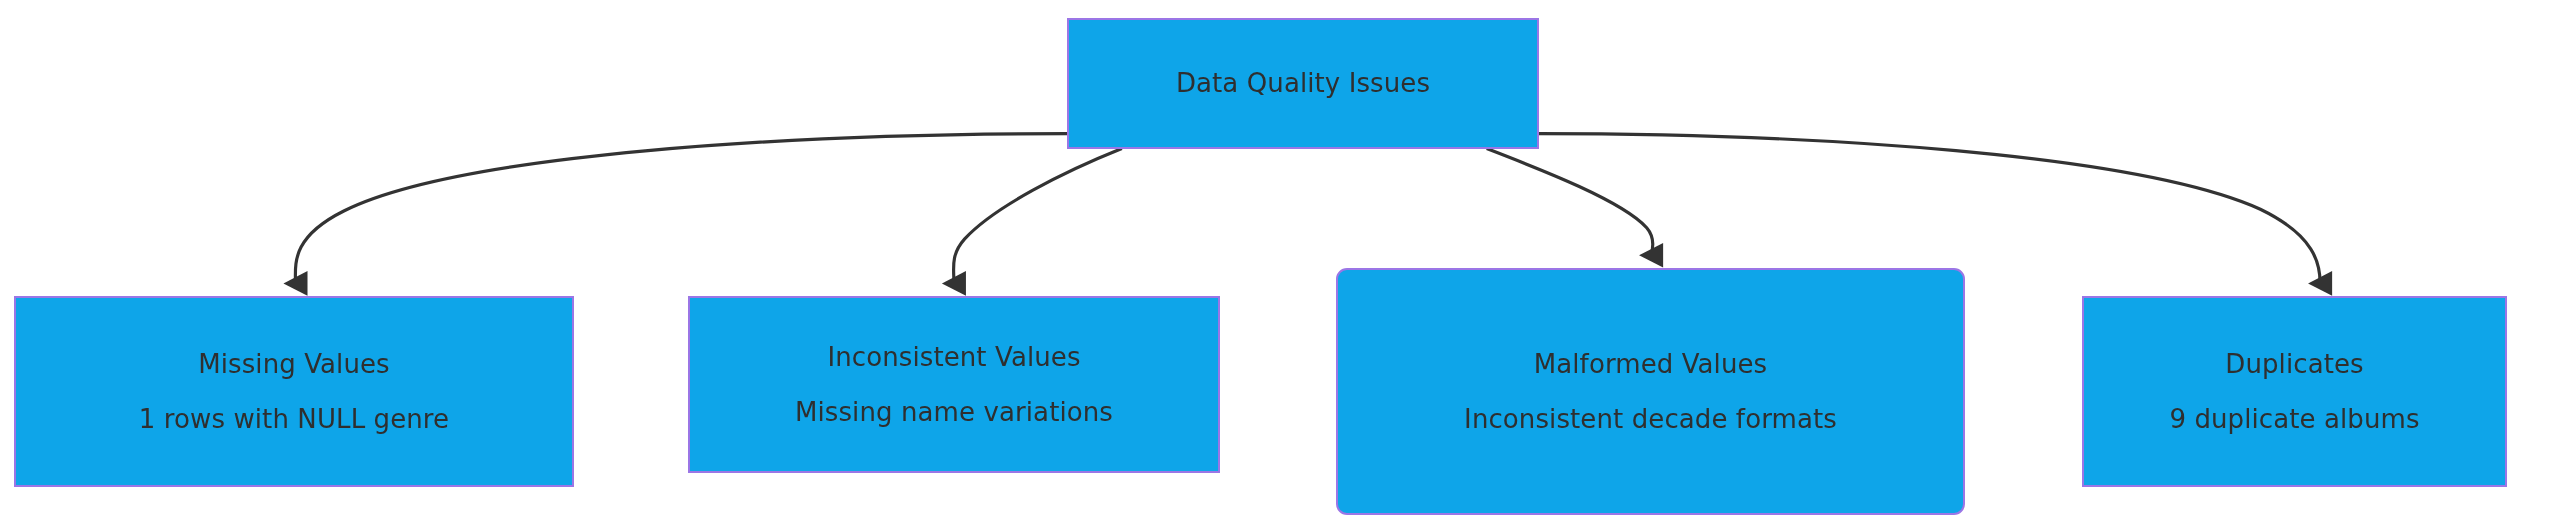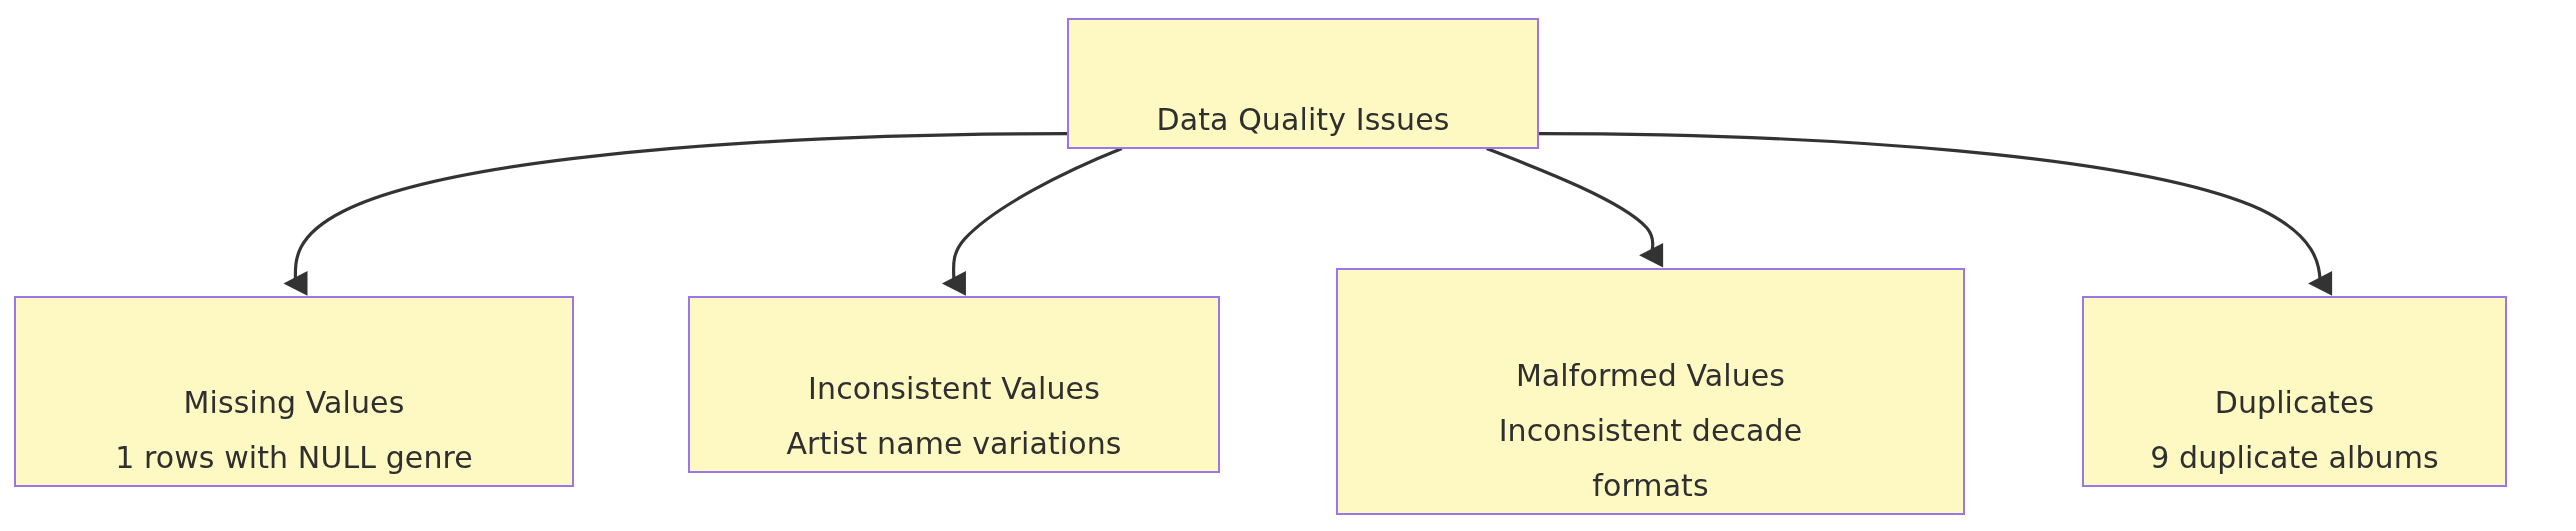--- a/index.html
+++ b/index.html
@@ -22,39 +22,40 @@
     position: absolute;
     left: 0;
     top: 0;
     width: 2576px;
     height: 531px;
     pointer-events: none;
   }
   .node {
     position: absolute;
     box-sizing: border-box;
-    background: #fef9c3;
+    background: #0ea5e9;
     border: 2.6px solid #9b76e6;
     display: flex;
     flex-direction: column;
     align-items: center;
-    justify-content: flex-end;
+    justify-content: center;
     color: #2f2f2f;
-    font-size: 30px;
+    font-size: 26px;
     line-height: 55px;
     text-align: center;
     letter-spacing: 0.1px;
     white-space: nowrap;
   }
   .node .line {
     display: block;
   }
   .node.wrap {
     white-space: normal;
     padding: 0 23px;
+    border-radius: 11px;
   }
   .node.wrap .line {
     max-width: 378px;
   }
 </style>
 </head>
 <body>
 
 <div id="canvas">
 
@@ -78,21 +79,21 @@
     <span class="line">Data Quality Issues</span>
   </div>
 
   <div class="node" style="left:14px; top:296px; width:560px; height:191px;">
     <span class="line">Missing Values</span>
     <span class="line">1 rows with NULL genre</span>
   </div>
 
   <div class="node" style="left:688px; top:296px; width:532px; height:177px;">
     <span class="line">Inconsistent Values</span>
-    <span class="line">Artist name variations</span>
+    <span class="line">Missing name variations</span>
   </div>
 
   <div class="node wrap" style="left:1336px; top:268px; width:629px; height:247px;">
     <span class="line">Malformed Values</span>
     <span class="line">Inconsistent decade formats</span>
   </div>
 
   <div class="node" style="left:2082px; top:296px; width:425px; height:191px;">
     <span class="line">Duplicates</span>
     <span class="line">9 duplicate albums</span>

